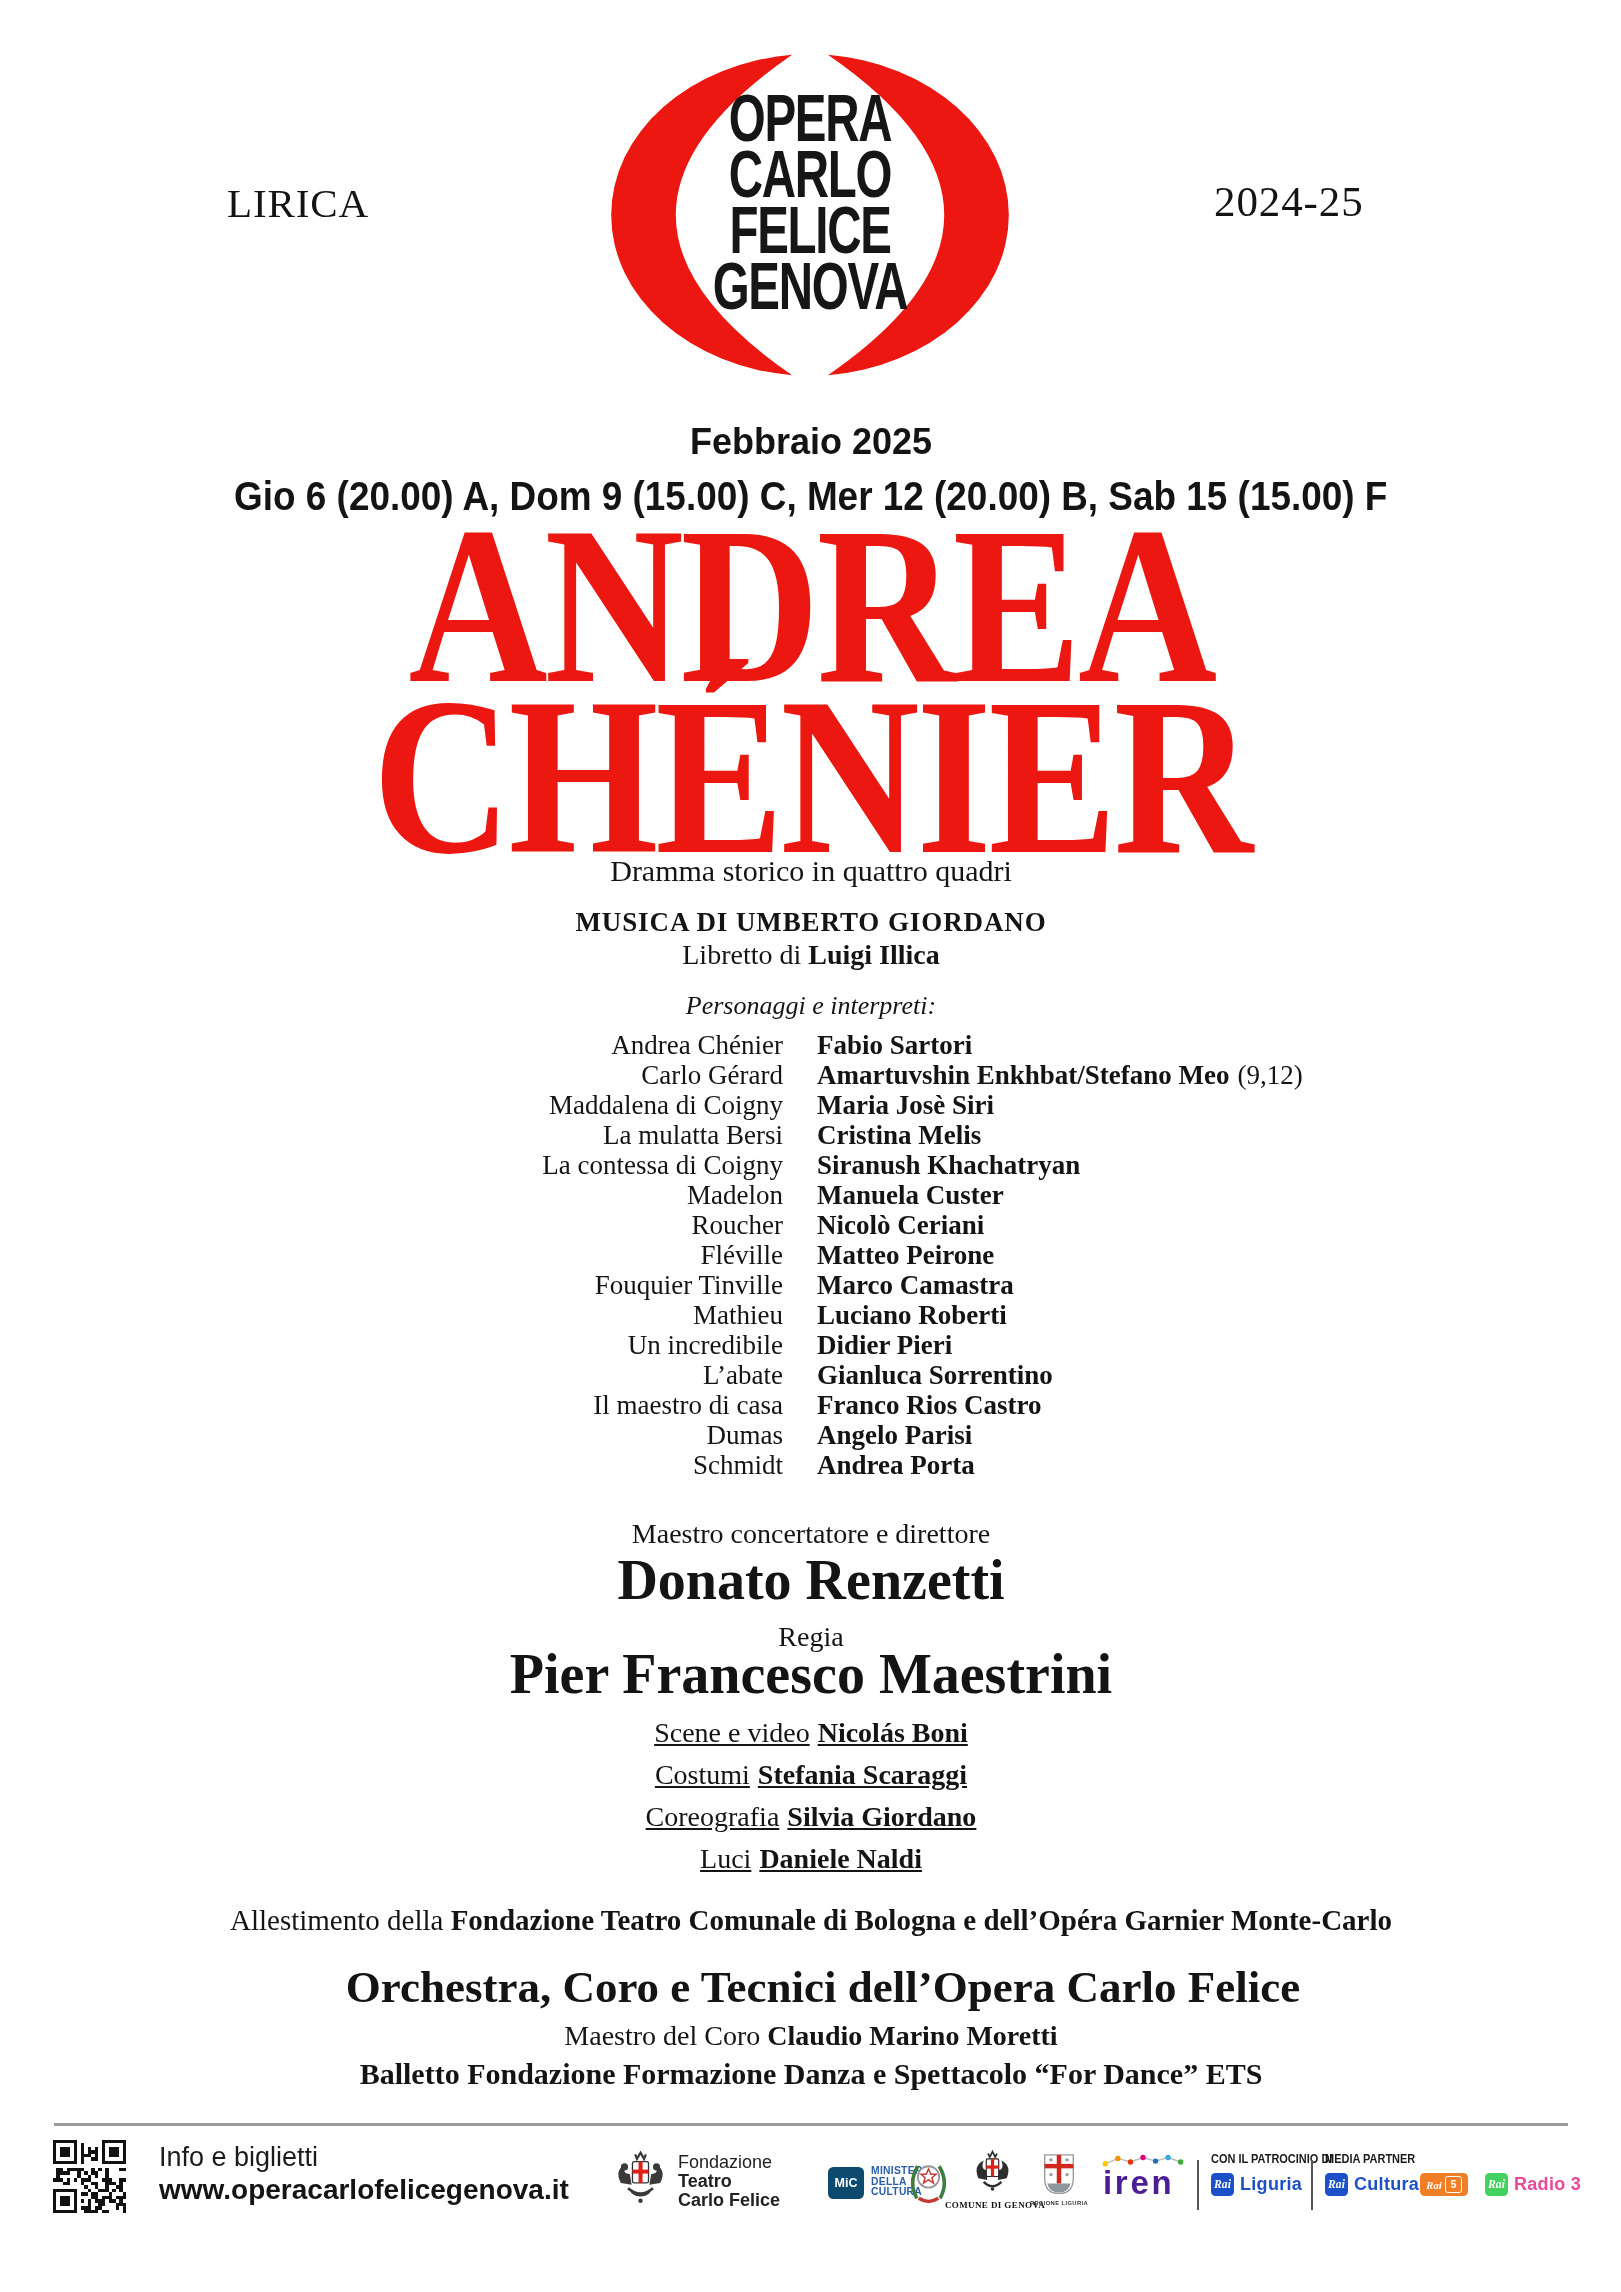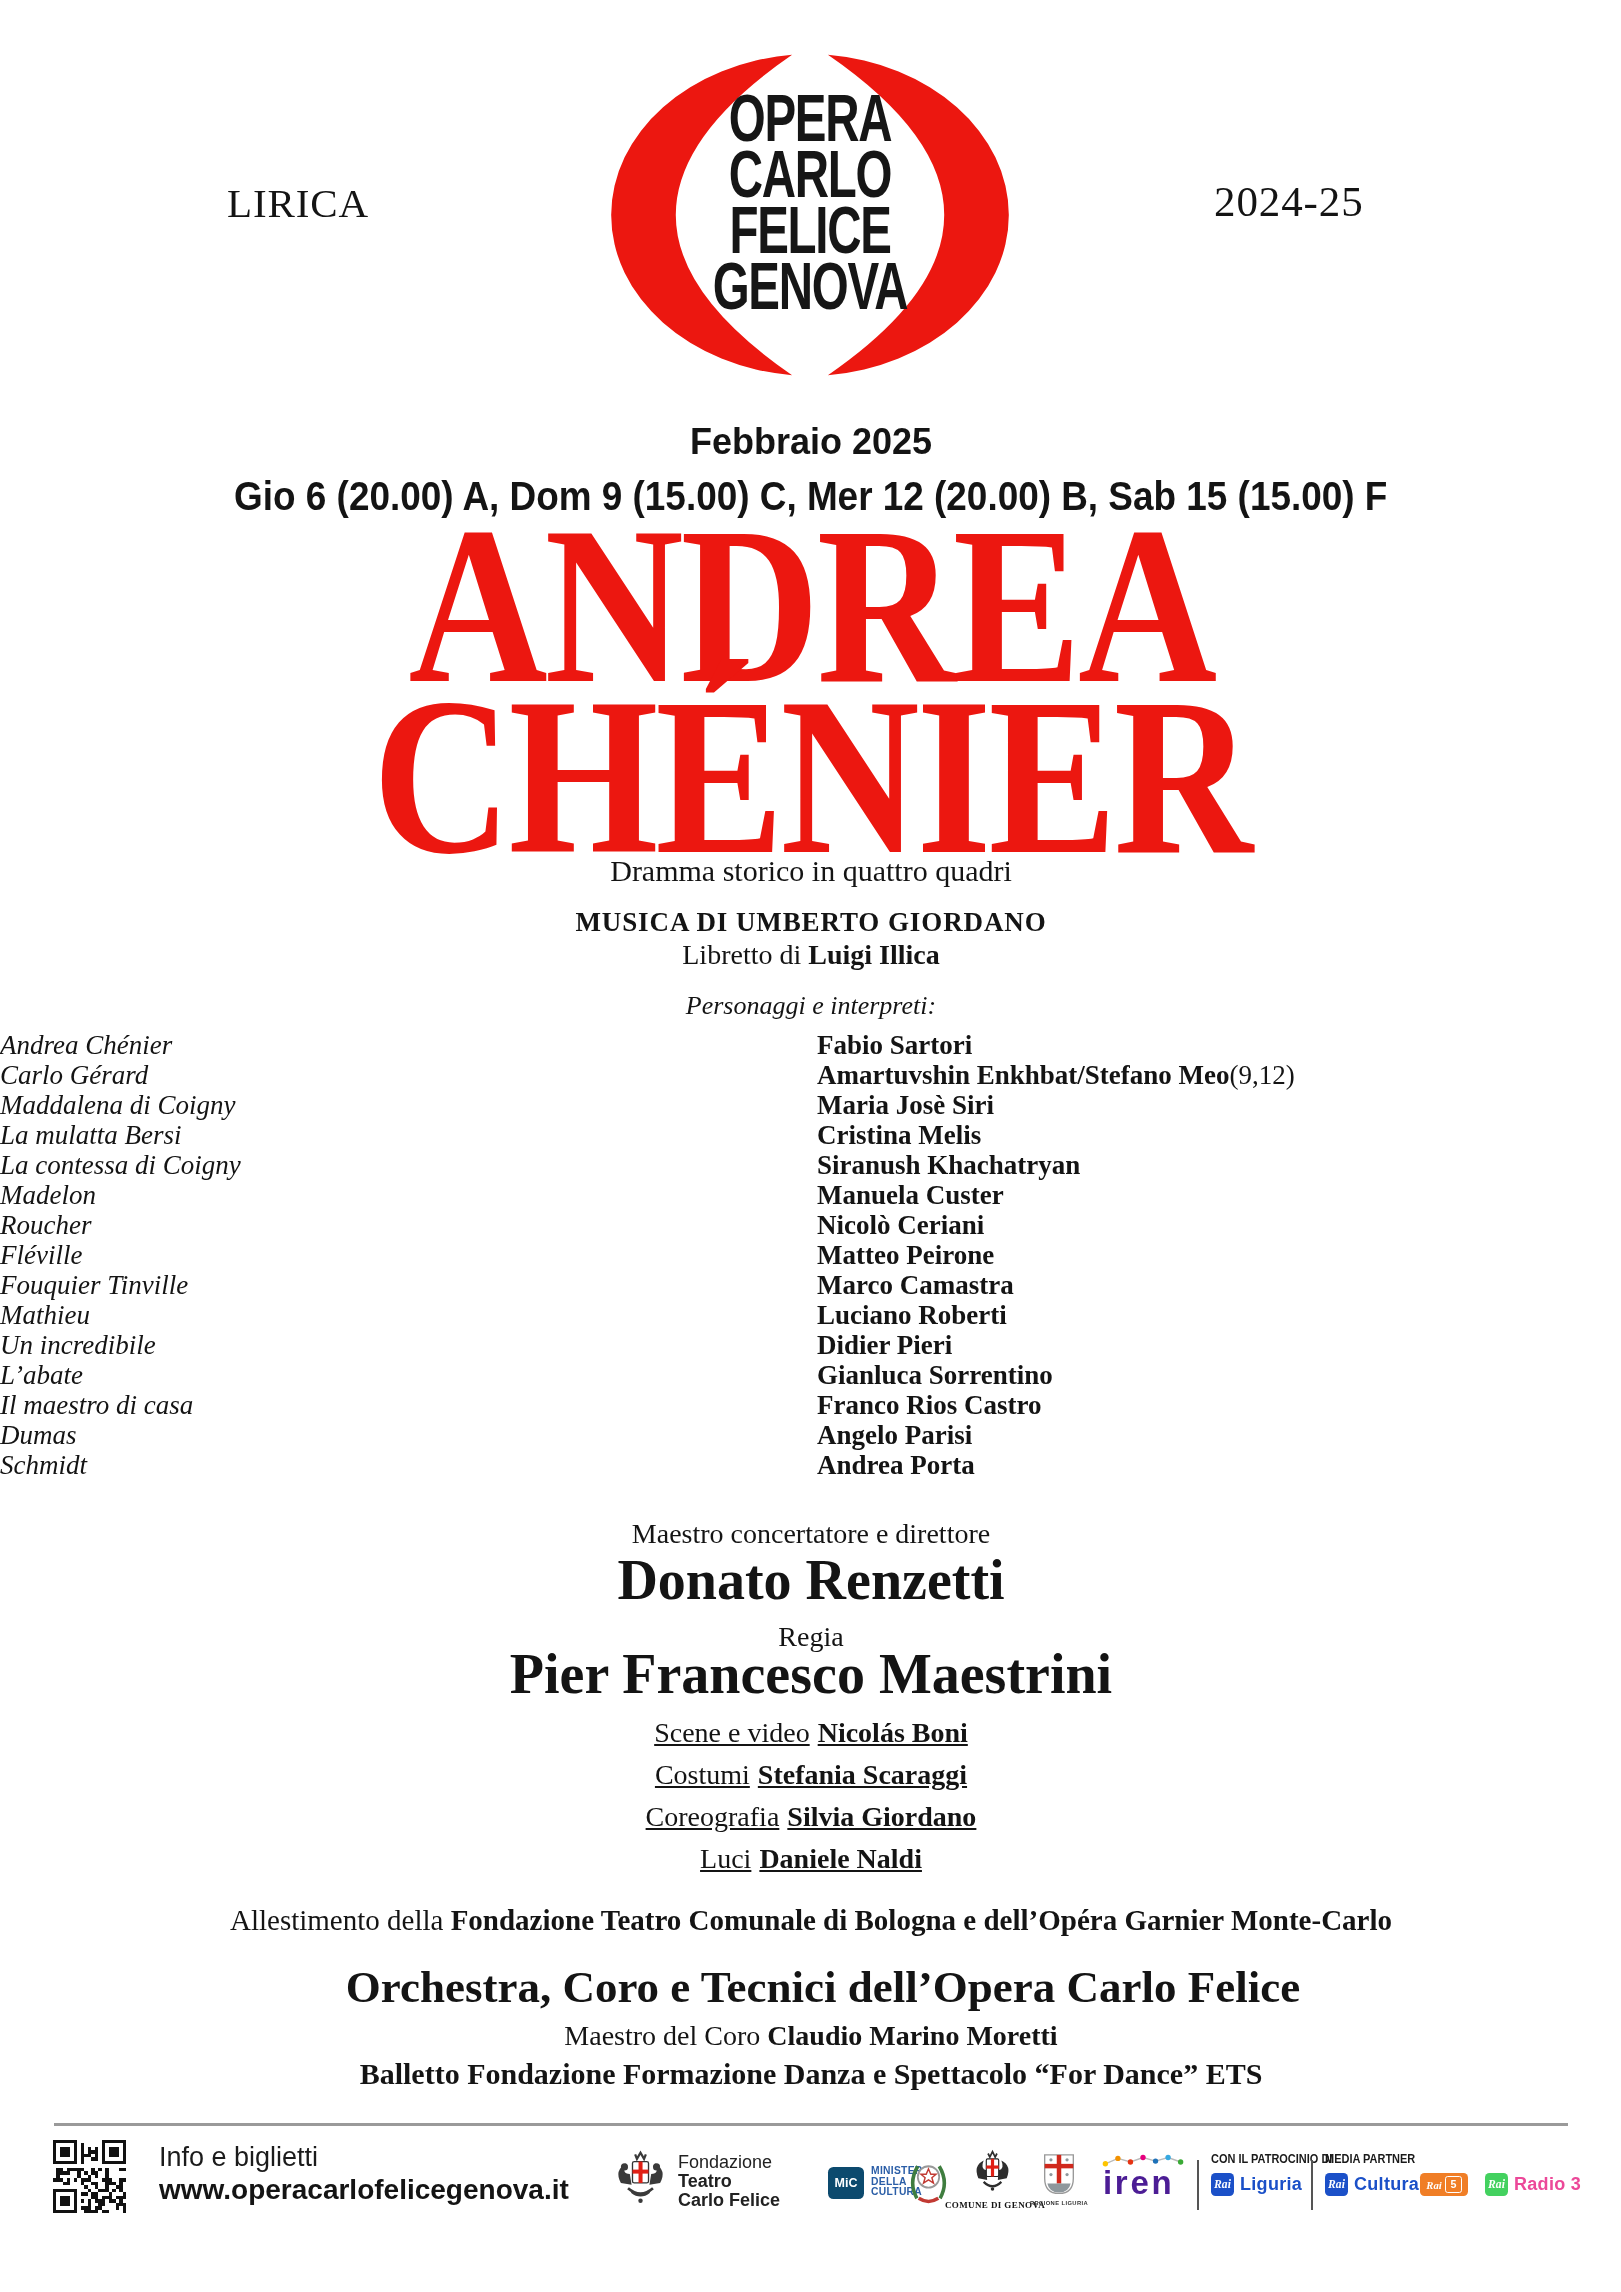--- a/index.html
+++ b/index.html
@@ -33,23 +33,23 @@
 
   .subtitle{top:854px;font-size:30px;}
   .music-line{top:907px;font-size:27px;font-weight:700;letter-spacing:0.9px;}
   .libretto{top:939px;font-size:28px;}
   .libretto strong{font-weight:700;}
 
   
   .cast-heading{top:991px;font-size:26px;font-style:italic;}
   .cast-list{left:0;right:0;top:1030px;}
   .cast-row{display:flex;line-height:30px;font-size:27px;}
-  .cast-role{flex:0 0 783px;font-style:italic;}
+  .cast-role{flex:0 0 783px;text-align:right;}
   .cast-name{margin-left:34px;font-weight:700;}
-  .cast-note{margin-left:0;font-weight:400;}
+  .cast-note{margin-left:8px;font-weight:400;}
 
   
   .cond-label{top:1518px;font-size:28px;}
   .cond-name{top:1548px;font-size:56px;font-weight:700;}
   .regia-label{top:1621px;font-size:28px;}
   .regia-name{top:1642px;font-size:56px;font-weight:700;}
   .staff-list{left:0;right:0;top:1712px;text-align:center;text-decoration:underline;}
   .staff-line{line-height:42px;font-size:28px;}
   .staff-line .lbl{margin-right:8px;}
   .staff-line strong{font-weight:700;}

